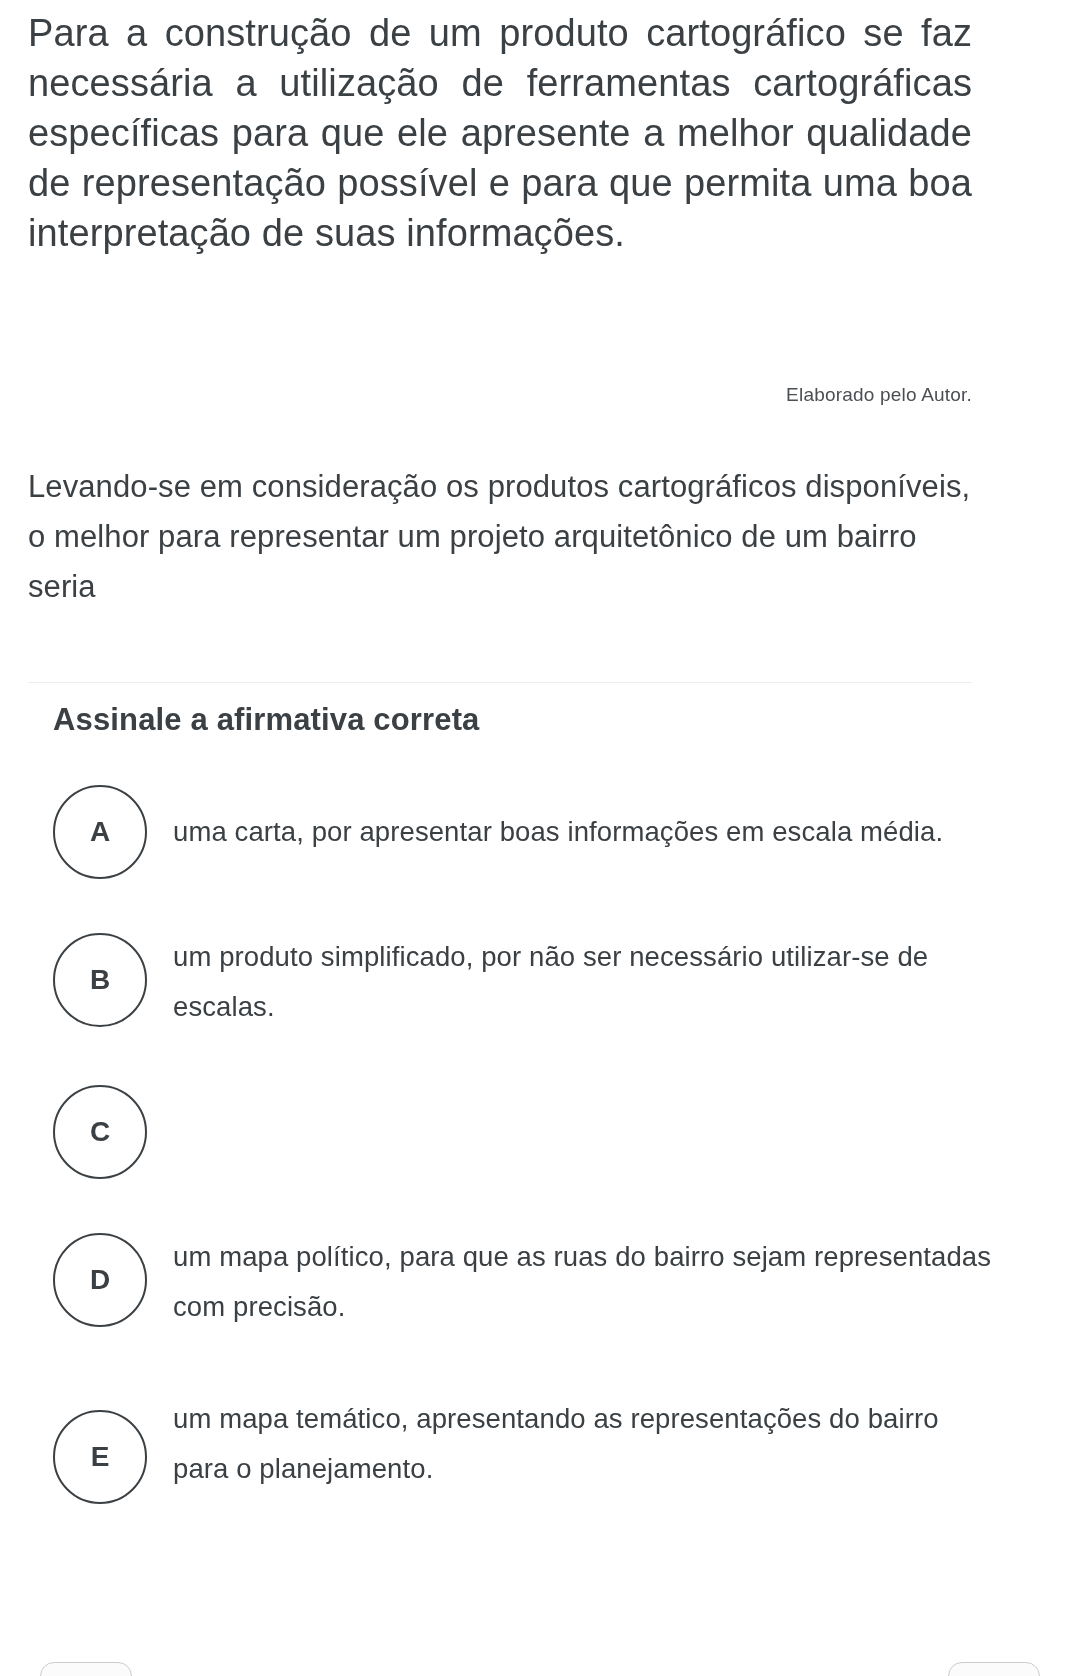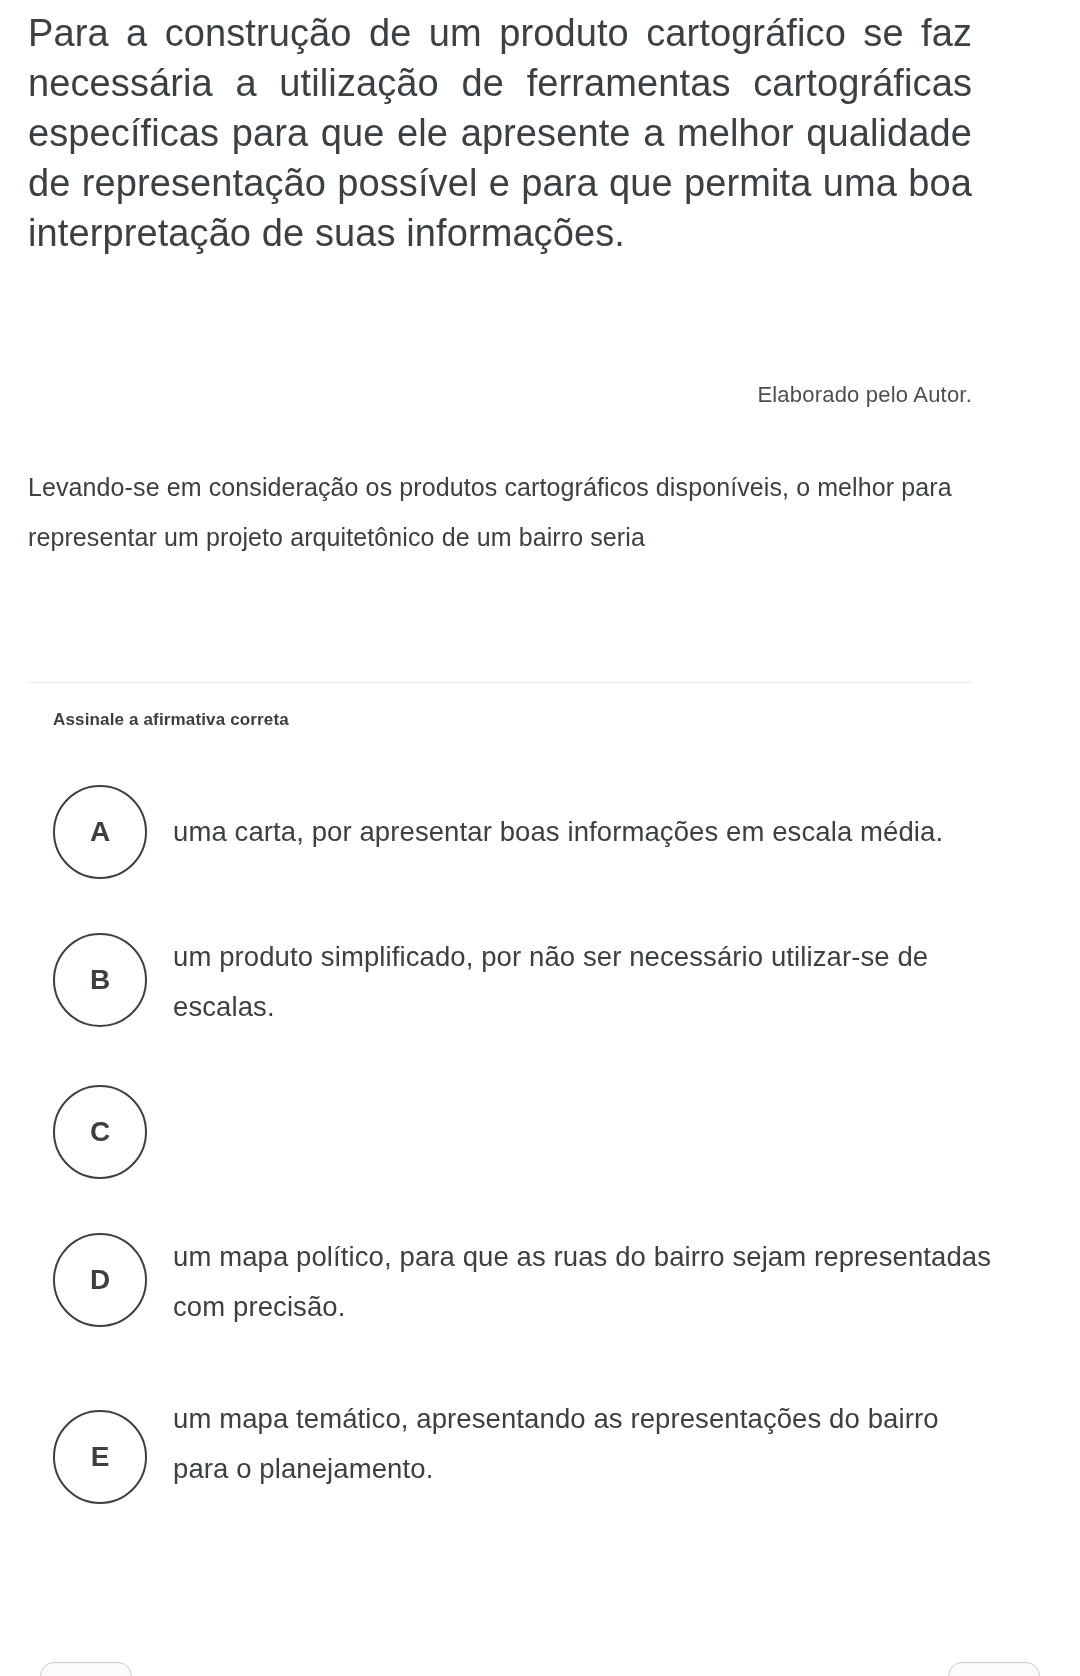--- a/index.html
+++ b/index.html
@@ -39,34 +39,34 @@
     text-justify: inter-word;
     color: #3b4044;
   }
 
   .attribution {
     position: absolute;
     left: 28px;
     top: 378px;
     width: 944px;
     margin: 0;
-    font-size: 22px;
+    font-size: 19px;
     line-height: 34px;
     text-align: right;
     color: #4a4f54;
     letter-spacing: 0.2px;
   }
 
   .question-stem {
     position: absolute;
     left: 28px;
     top: 462px;
     width: 944px;
     margin: 0;
-    font-size: 25px;
+    font-size: 31px;
     line-height: 50px;
     letter-spacing: 0.1px;
     text-align: left;
     color: #3b4044;
   }
 
   
   .divider {
     position: absolute;
     left: 28px;
@@ -77,21 +77,21 @@
     border: 0;
     margin: 0;
   }
 
   
   .answers-heading {
     position: absolute;
     left: 53px;
     top: 702px;
     margin: 0;
-    font-size: 17px;
+    font-size: 31px;
     line-height: 36px;
     font-weight: 700;
     letter-spacing: 0.15px;
     color: #3b4044;
   }
 
   .options {
     position: absolute;
     left: 0;
     top: 784px;

